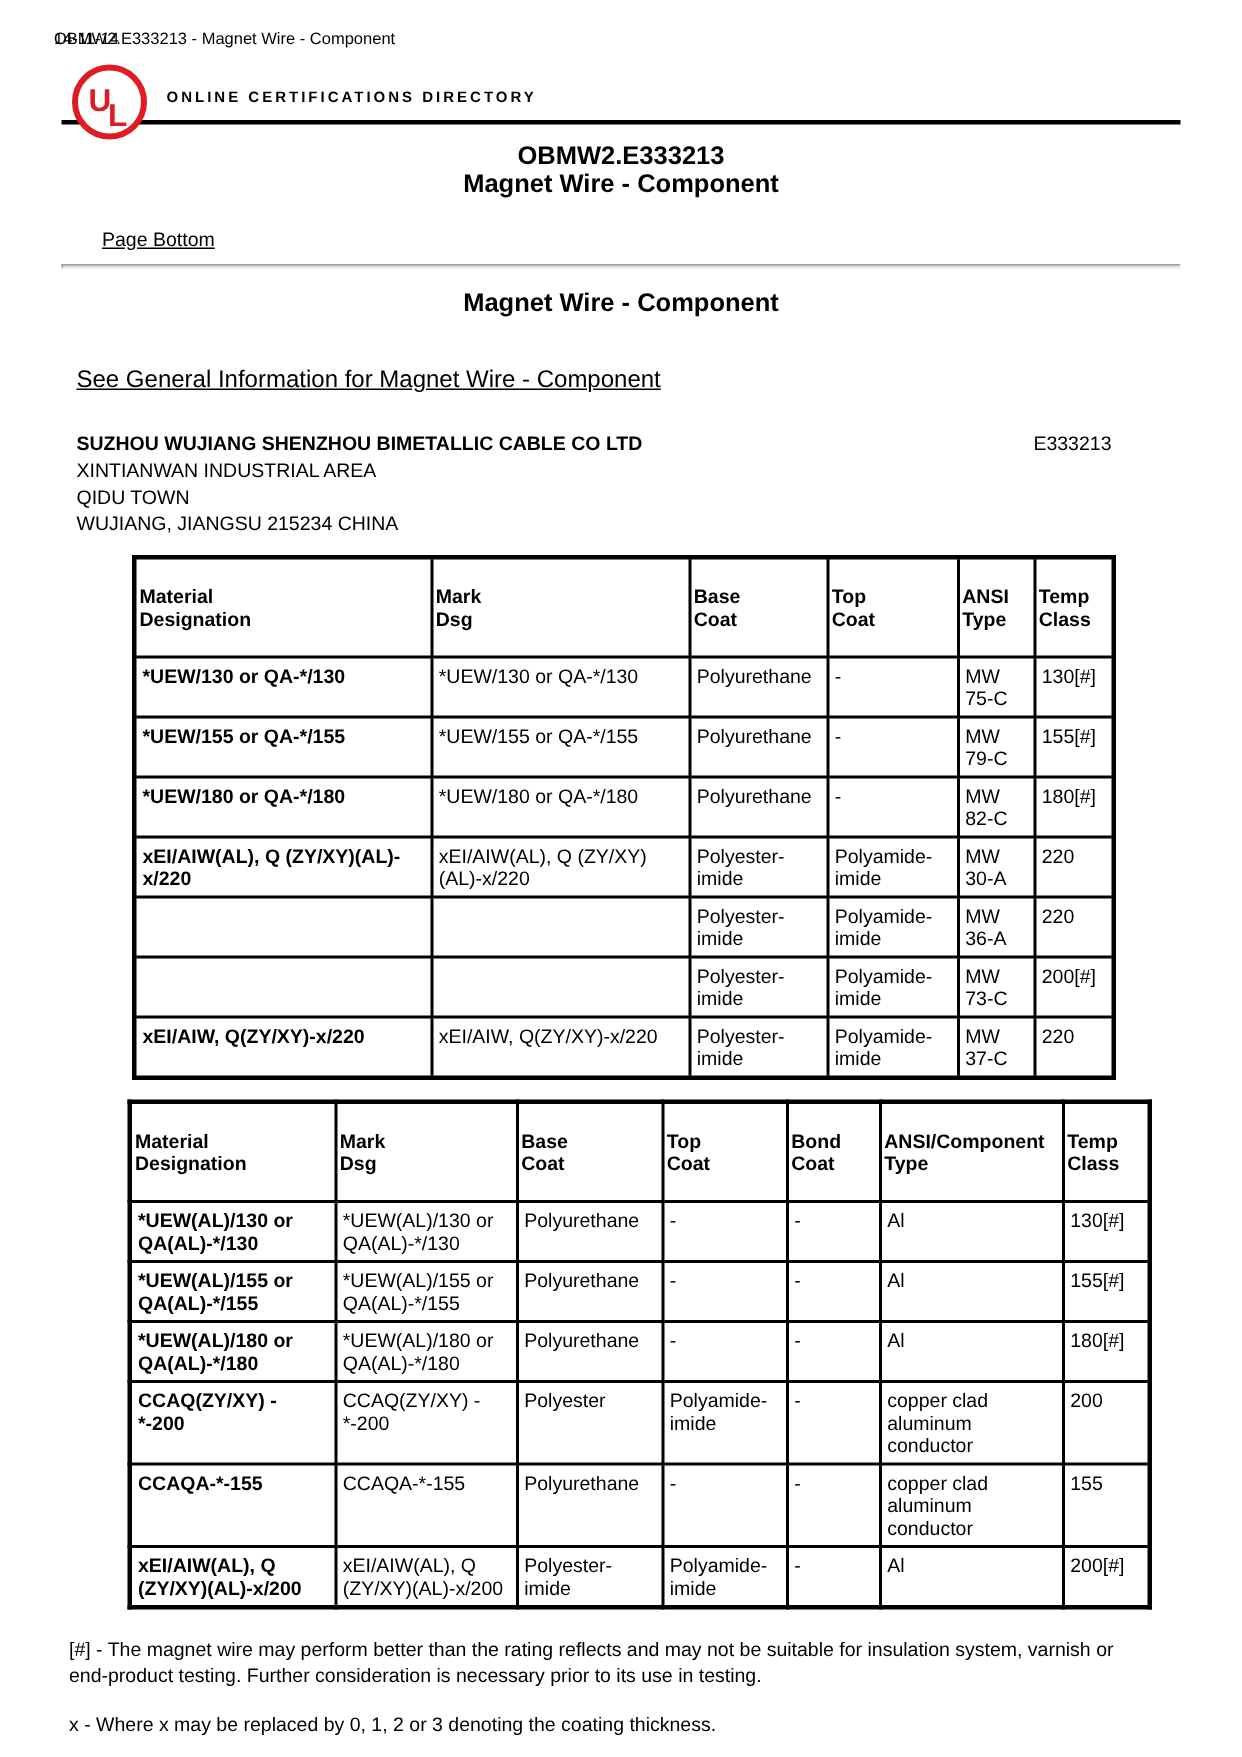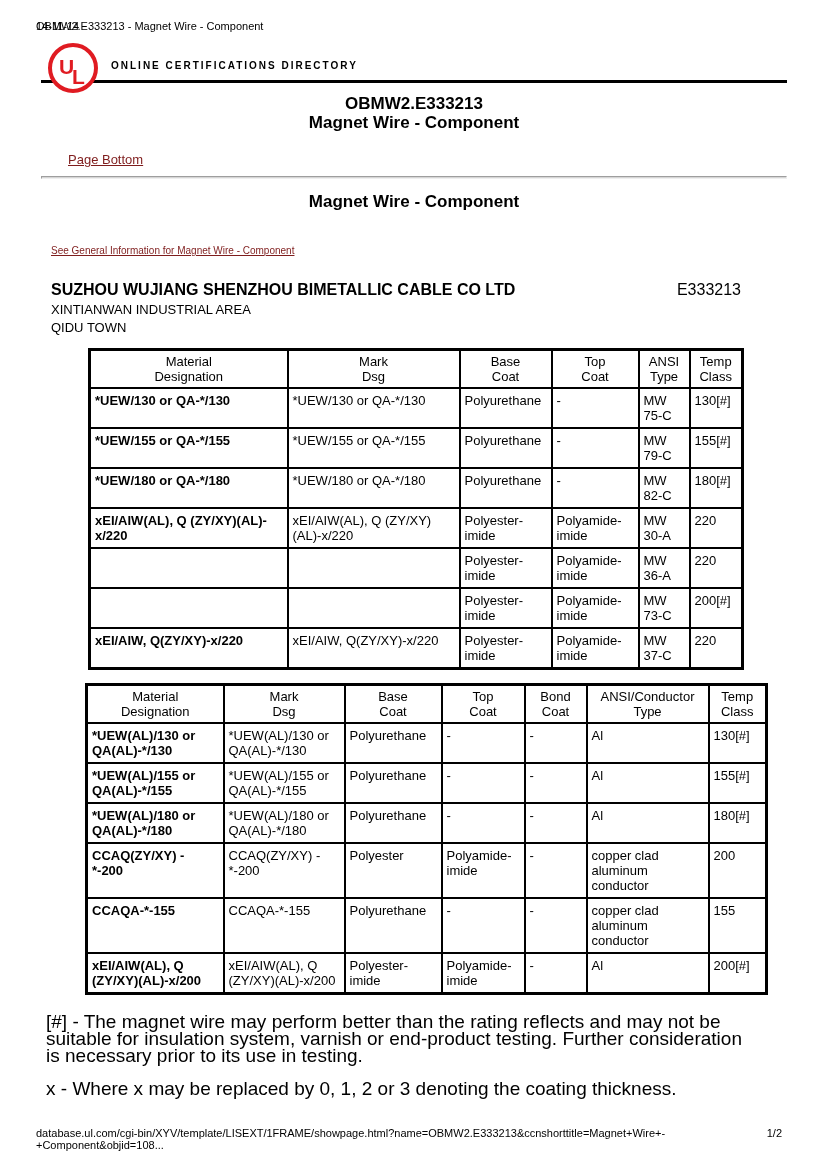--- a/index.html
+++ b/index.html
@@ -3,21 +3,21 @@
 <meta charset="utf-8">
 <style>
   * { margin: 0; padding: 0; box-sizing: border-box; }
   html, body {
     width: 828px; height: 1171px;
     background: #ffffff;
     color: #000000;
     font-family: "Liberation Sans", "DejaVu Sans", sans-serif;
     overflow: hidden;
   }
-  a { color: #7f1d1d; text-decoration: underline; cursor: pointer; }
+  a { color: #000000; text-decoration: underline; cursor: pointer; }
 
   
   .print-header {
     margin: 20px 36px 0 36px;
     position: relative;
     font-size: 11px;
     height: 14px;
   }
   .print-date { position: absolute; left: 0; top: 0; }
   .print-title { position: absolute; left: 0; right: 0; top: 0; }
@@ -41,38 +41,38 @@
     margin: 9px 41px 0 41px;
     height: 3px;
     background: #d6d6d6;
     border: 1px solid #9e9e9e;
     border-bottom-color: #efefef;
     border-right-color: #efefef;
   }
 
   .section-heading { margin-top: 13px; text-align: center; font-weight: bold; font-size: 17px; }
 
-  .general-link-wrap { margin: 33px 0 0 51px; font-size: 10px; }
+  .general-link-wrap { margin: 33px 0 0 51px; font-size: 16px; }
 
   .company-row {
     margin: 25px 87px 0 51px;
     display: flex; justify-content: space-between; align-items: flex-start;
-    font-size: 16px;
+    font-size: 13px;
     gap: 36px;
   }
   .company-name { font-weight: bold; }
   .address { margin: 2px 0 0 51px; font-size: 13px; line-height: 17.5px; }
 
   
   table { border-collapse: collapse; table-layout: fixed; background: #fff; }
   table, th, td { border: 2px solid #000; }
   table { border-width: 3px; }
   th {
-    font-size: 13px; font-weight: normal; text-align: center;
-    vertical-align: middle; white-space: pre-line; padding: 3px 2px;
+    font-size: 13px; font-weight: bold; text-align: left;
+    vertical-align: middle; white-space: pre-line; padding: 17px 2px;
   }
   td {
     font-size: 13px; vertical-align: top; padding: 4px 4px;
     overflow-wrap: break-word;
   }
   td:first-child { font-weight: bold; }
   tbody tr { height: 40px; }
 
   .table1 { margin: 12px 0 0 88px; width: 653px; }
   .table1 th:nth-child(1), .table1 td:nth-child(1) { width: 198px; }
@@ -84,21 +84,21 @@
 
   .table2 { margin: 13px 0 0 85px; width: 660px; }
   .table2 th:nth-child(1), .table2 td:nth-child(1) { width: 137px; }
   .table2 th:nth-child(2), .table2 td:nth-child(2) { width: 121px; }
   .table2 th:nth-child(3), .table2 td:nth-child(3) { width: 97px; }
   .table2 th:nth-child(4), .table2 td:nth-child(4) { width: 83px; }
   .table2 th:nth-child(5), .table2 td:nth-child(5) { width: 62px; }
   .table2 th:nth-child(6), .table2 td:nth-child(6) { width: 122px; }
   .table2 th:nth-child(7), .table2 td:nth-child(7) { width: 58px; }
 
-  .footnote { margin: 18px 70px 0 46px; font-size: 19px; line-height: 17px; }
+  .footnote { margin: 18px 70px 0 46px; font-size: 13px; line-height: 17px; }
   .footnote.second { margin-top: 16px; }
 
   .print-footer {
     margin: 30px 36px 0 36px;
     position: relative; font-size: 11px; height: 14px;
   }
   .footer-url { position: absolute; left: 0; top: 0; }
   .footer-page { position: absolute; right: 10px; top: 0; }
 </style>
 </head>
@@ -136,20 +136,21 @@
   <a>See General Information for Magnet Wire - Component</a>
 </div>
 
 <div class="company-row">
   <span class="company-name">SUZHOU WUJIANG SHENZHOU BIMETALLIC CABLE CO LTD</span>
   <span>E333213</span>
 </div>
 <div class="address">
   <div>XINTIANWAN INDUSTRIAL AREA</div>
   <div>QIDU TOWN</div>
+  <div>WUJIANG, JIANGSU 215234 CHINA</div>
 </div>
 
 <table class="table1">
   <thead>
       <tr>
         <th>Material
 Designation</th>
         <th>Mark
 Dsg</th>
         <th>Base
@@ -228,21 +229,21 @@
         <th>Material
 Designation</th>
         <th>Mark
 Dsg</th>
         <th>Base
 Coat</th>
         <th>Top
 Coat</th>
         <th>Bond
 Coat</th>
-        <th>ANSI/Conductor
+        <th>ANSI/Component
 Type</th>
         <th>Temp
 Class</th>
       </tr>
     </thead>
   <tbody>
       <tr>
         <td>*UEW(AL)/130 or QA(AL)-*/130</td>
         <td>*UEW(AL)/130 or QA(AL)-*/130</td>
         <td>Polyurethane</td>

